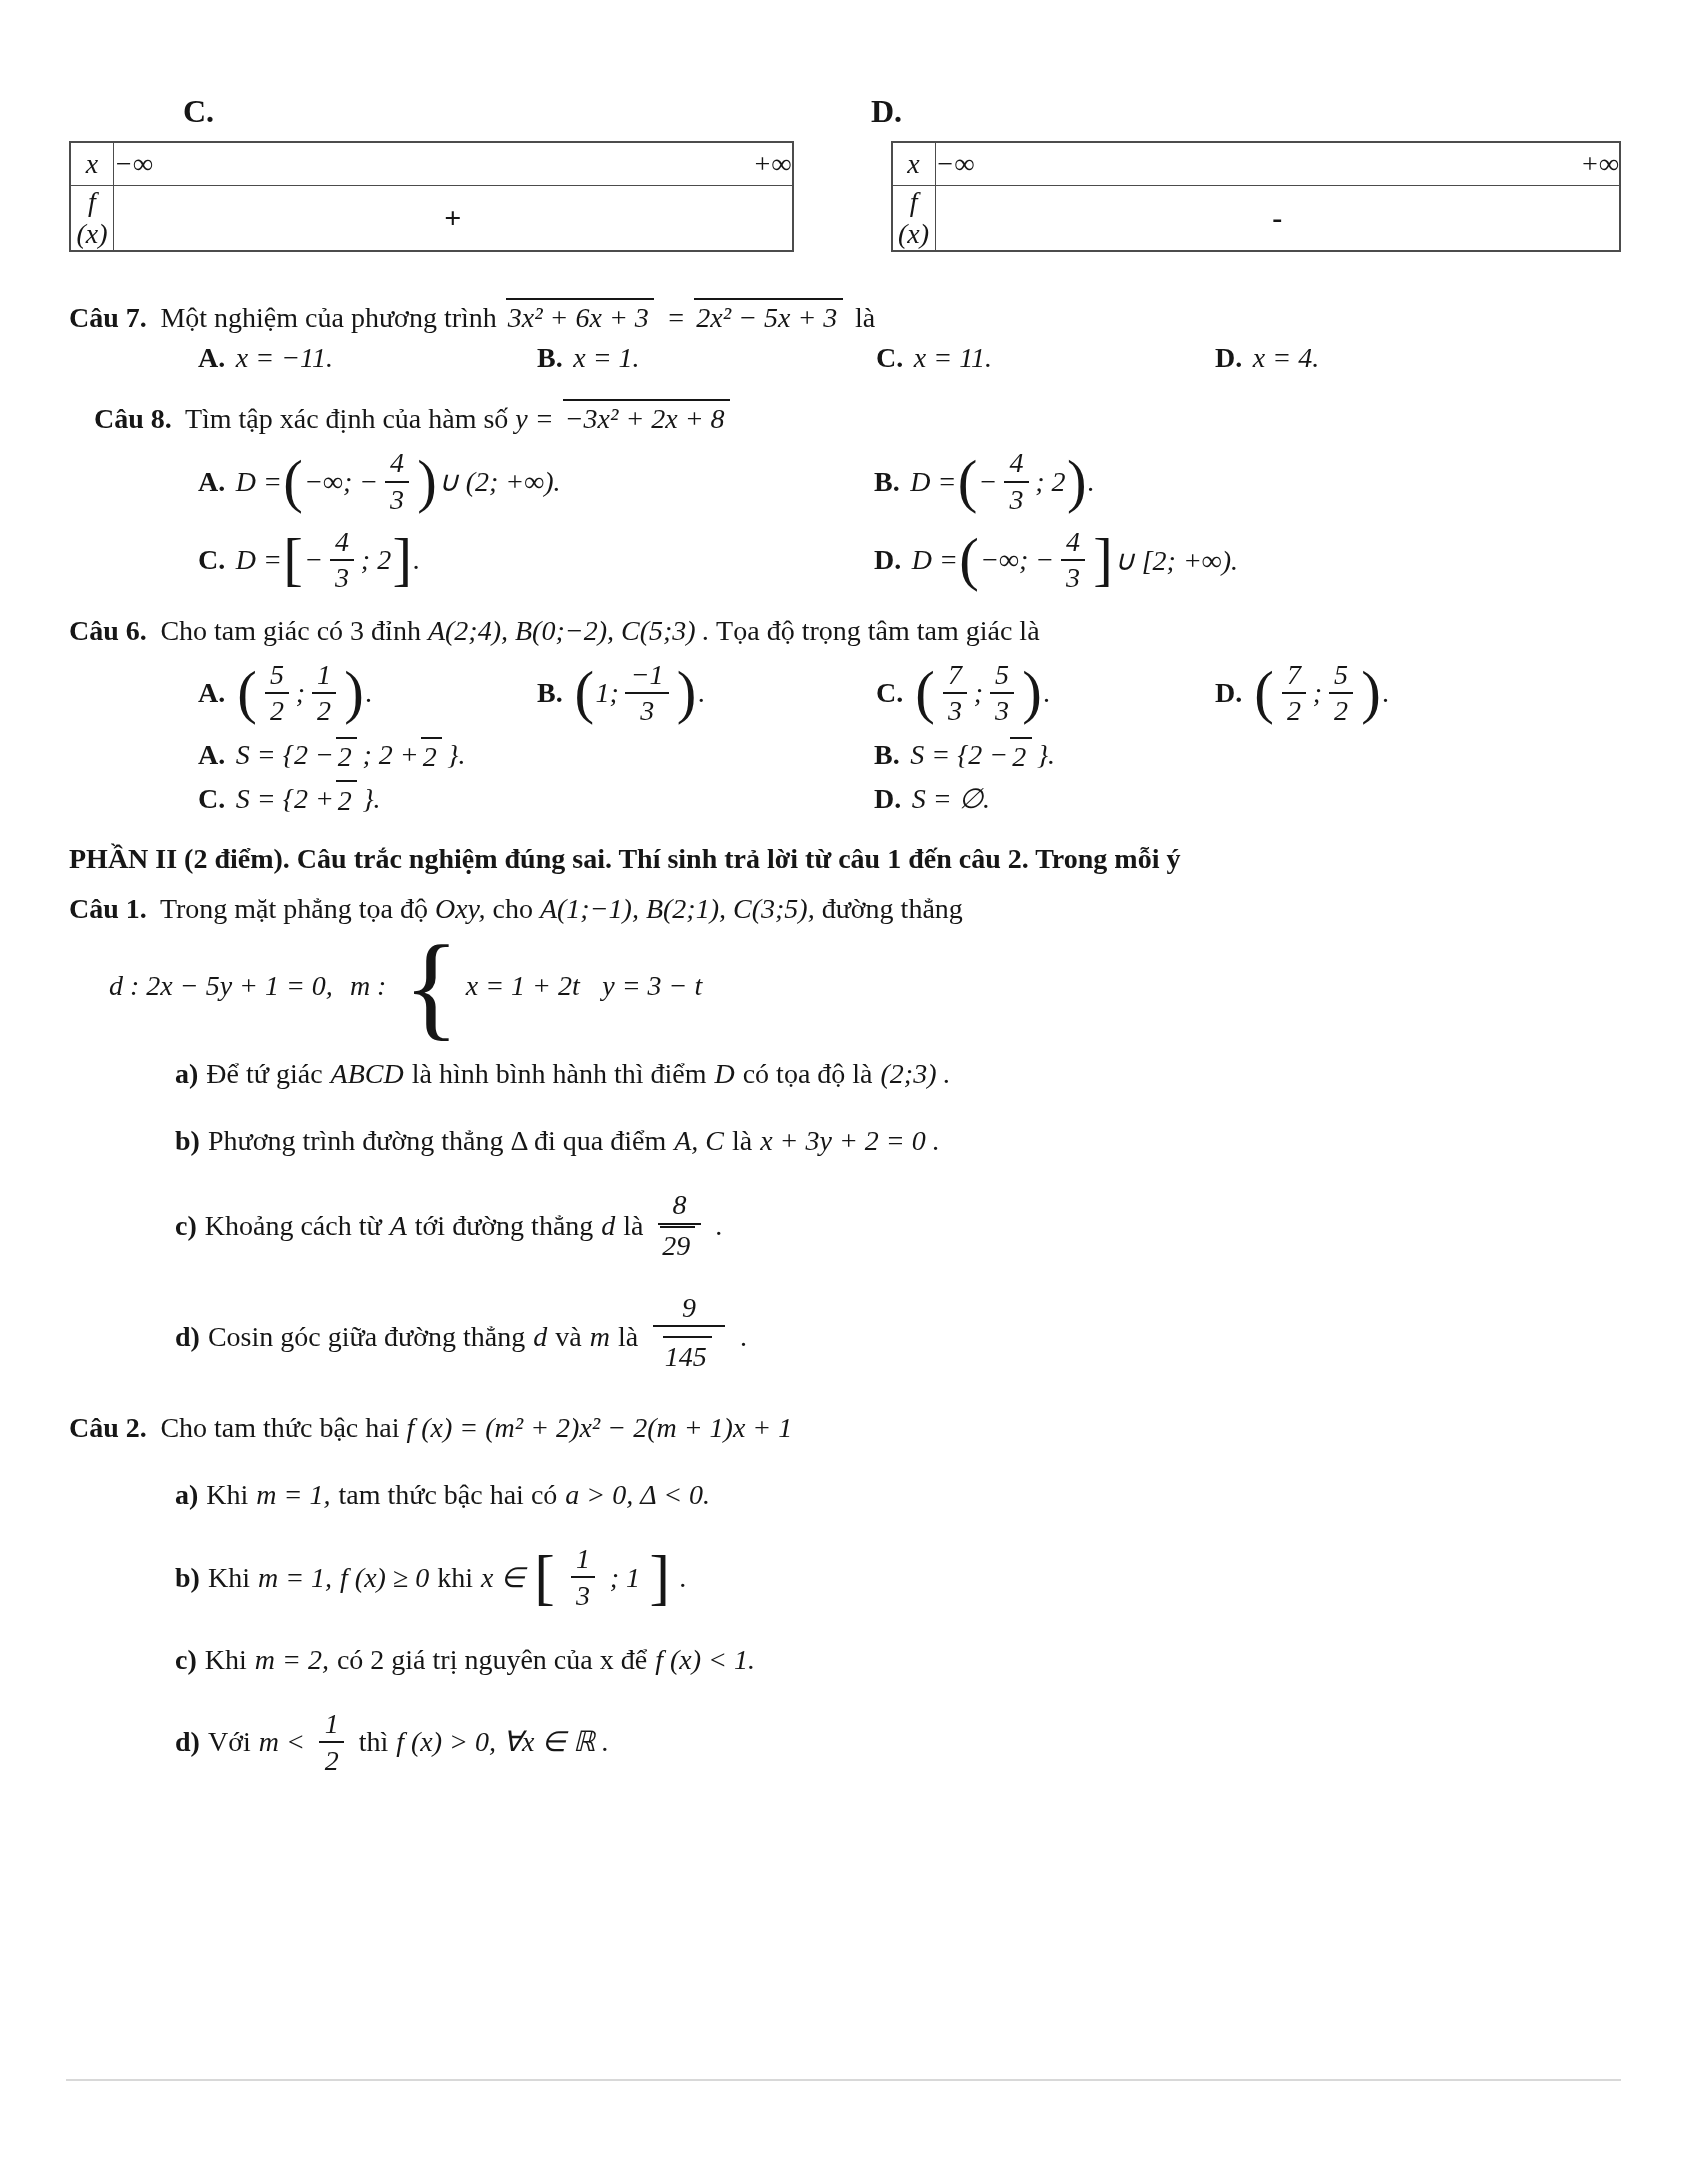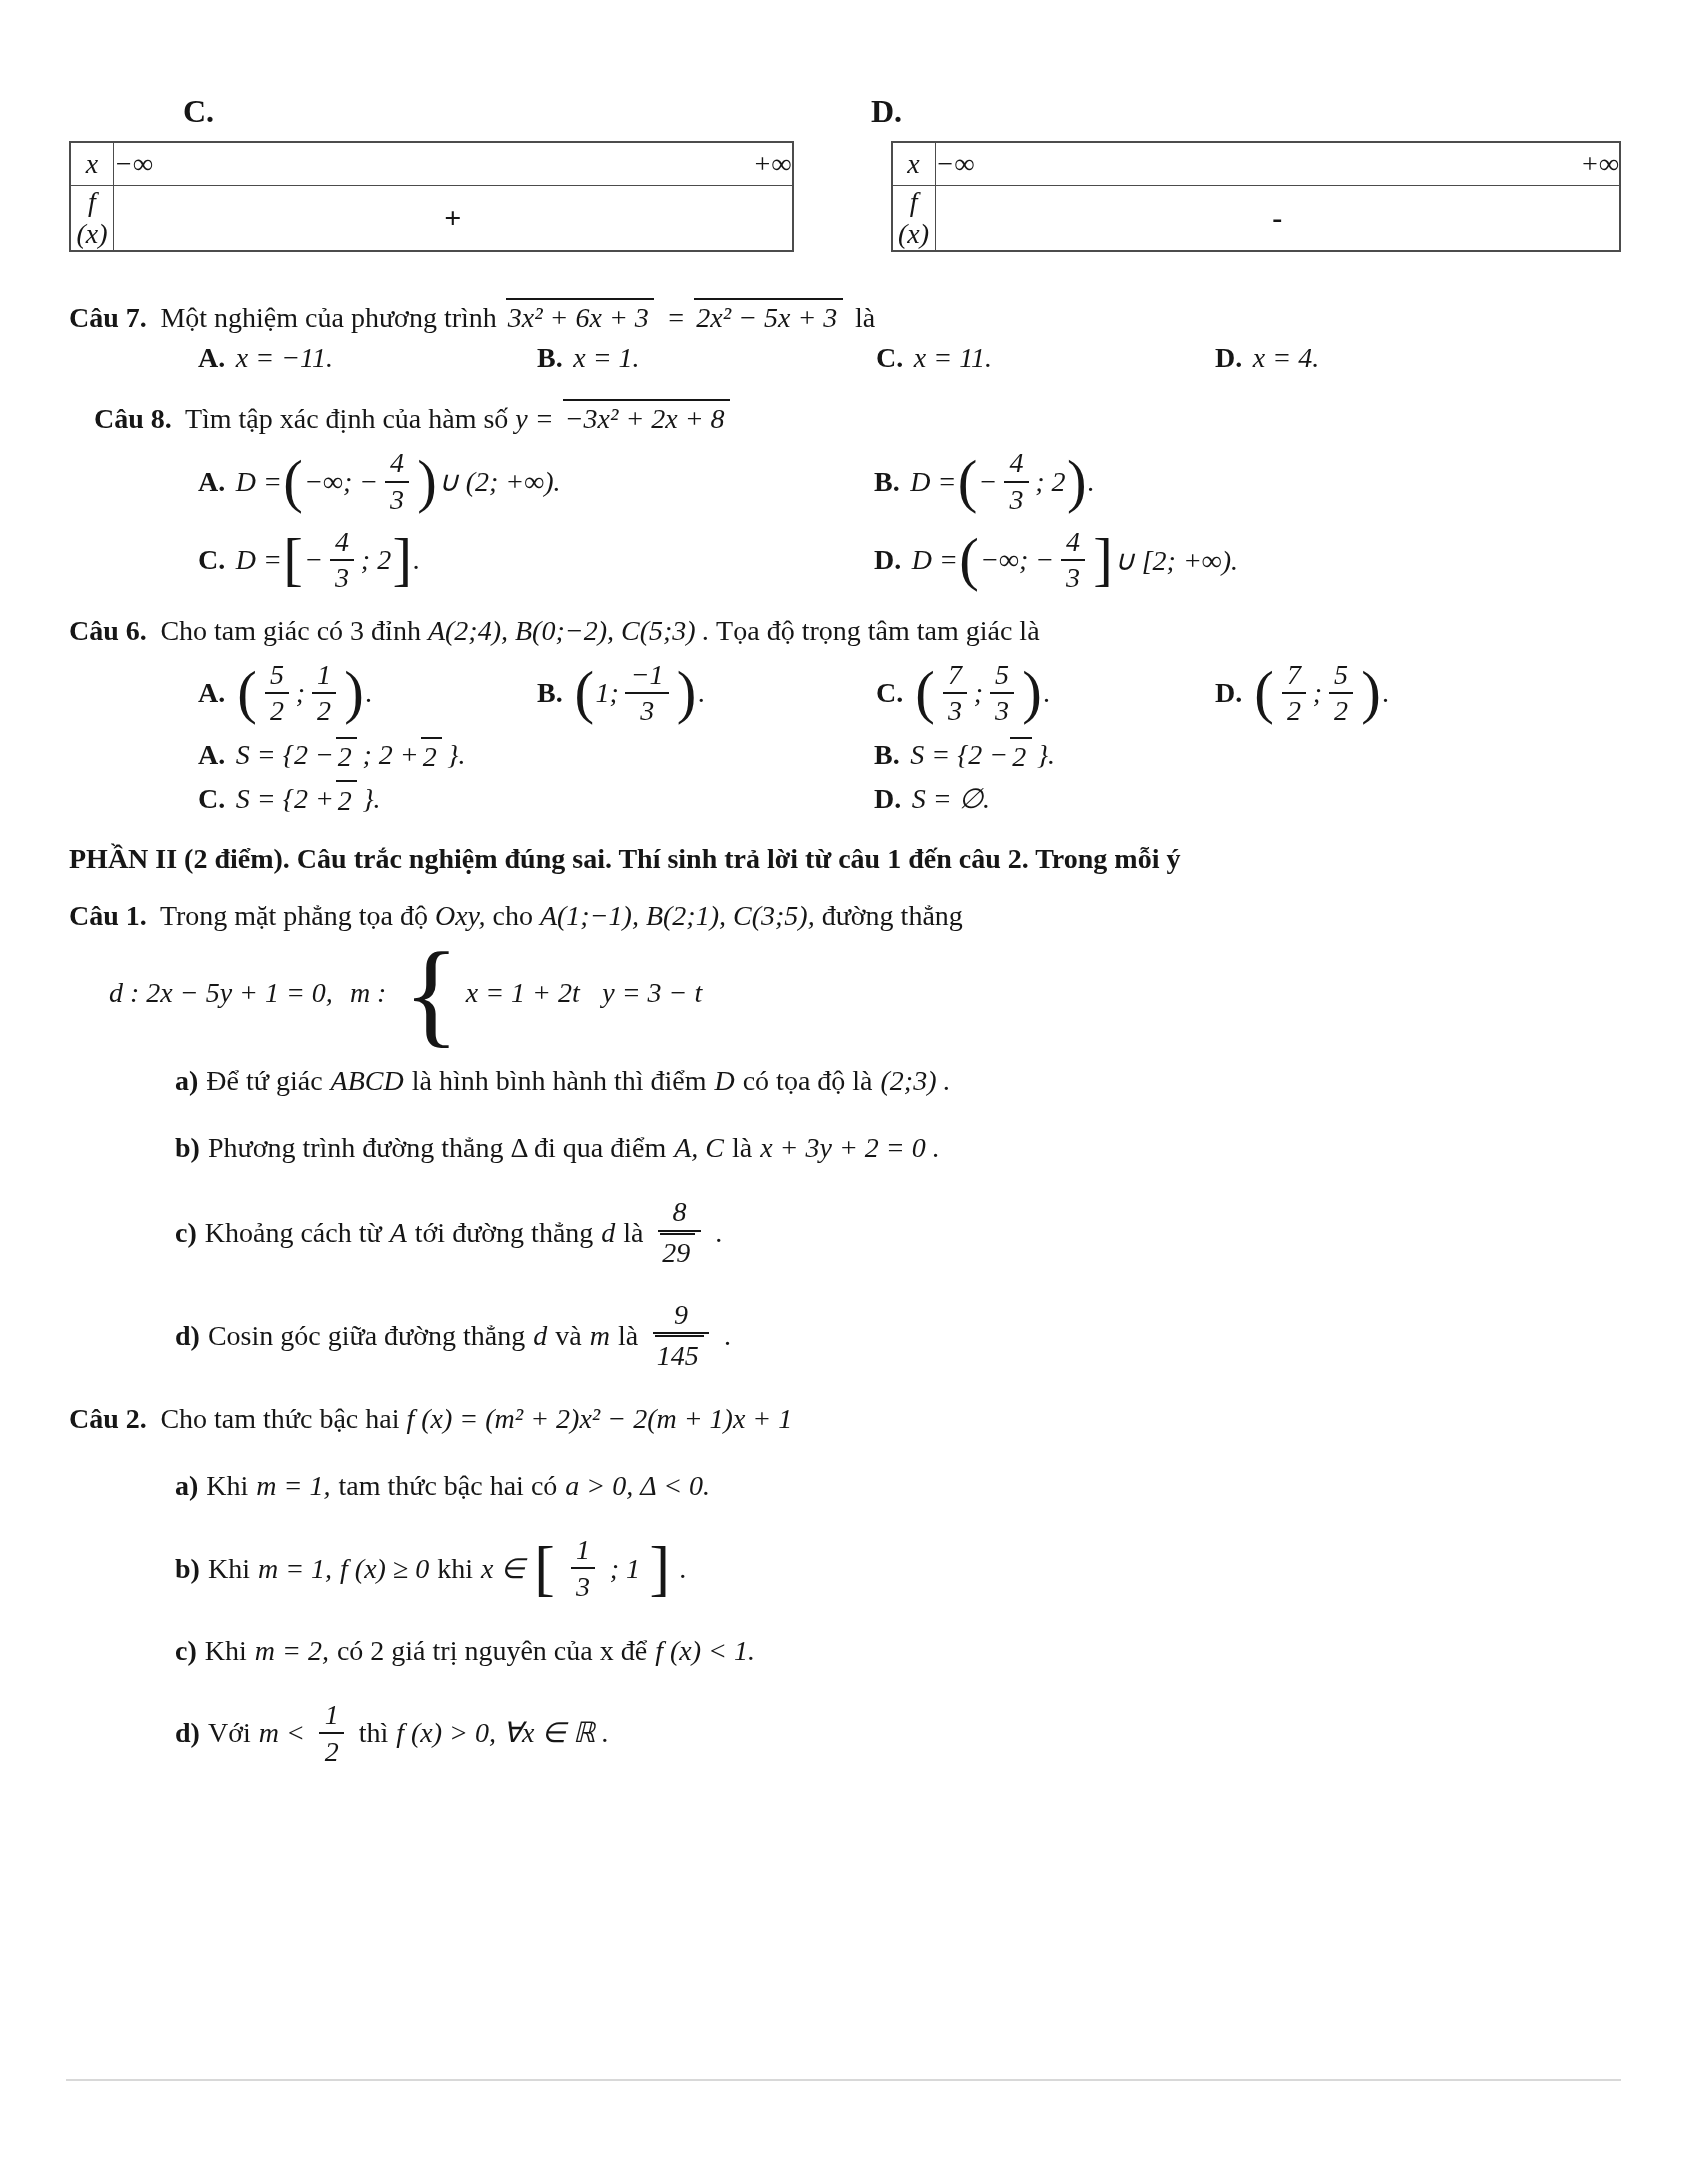--- a/index.html
+++ b/index.html
@@ -305,21 +305,21 @@
           <span class="m">S = ∅.</span>
 
         </span>
       </div>
     </div>
 
     <p class="part2">
       <span>PHẦN II (2 điểm). Câu trắc nghiệm đúng sai. Thí sinh trả lời từ câu 1 đến câu 2. Trong mỗi ý</span><br>
     </p>
 
-    <p class="q" style="margin-top:16px;">
+    <p class="q" style="margin-top:9px;">
       <span class="qlabel">Câu 1.</span>
       <span>Trong mặt phẳng tọa độ</span>
       <span class="m">Oxy,</span>
       <span>cho</span>
       <span class="m">A(1;−1), B(2;1), C(3;5),</span>
       <span>đường thẳng</span>
     </p>
     <div class="eqline">
       <span class="m">d : 2x − 5y + 1 = 0,</span>
       <span class="m">m :</span>
@@ -362,21 +362,21 @@
     </div>
     <div class="item gap-lg">
       <span class="ikey">d)</span>
       <span>Cosin góc giữa đường thẳng</span>
       <span class="m">d</span>
       <span>và</span>
       <span class="m">m</span>
       <span>là</span>
       <span class="frac">
         <span class="n">9</span>
-        <span class="d"><span class="sqrt" style="margin:0;"><span class="sym"></span><span class="rd">145</span></span></span>
+        <span class="d"><span class="sqrt" style="margin:8px;"><span class="sym"></span><span class="rd">145</span></span></span>
       </span>
       <span>.</span>
     </div>
 
     <p class="q" style="margin-top:28px;">
       <span class="qlabel">Câu 2.</span>
       <span>Cho tam thức bậc hai</span>
       <span class="m">f (x) = (m² + 2)x² − 2(m + 1)x + 1</span>
     </p>
     <div class="item gap-lg">

